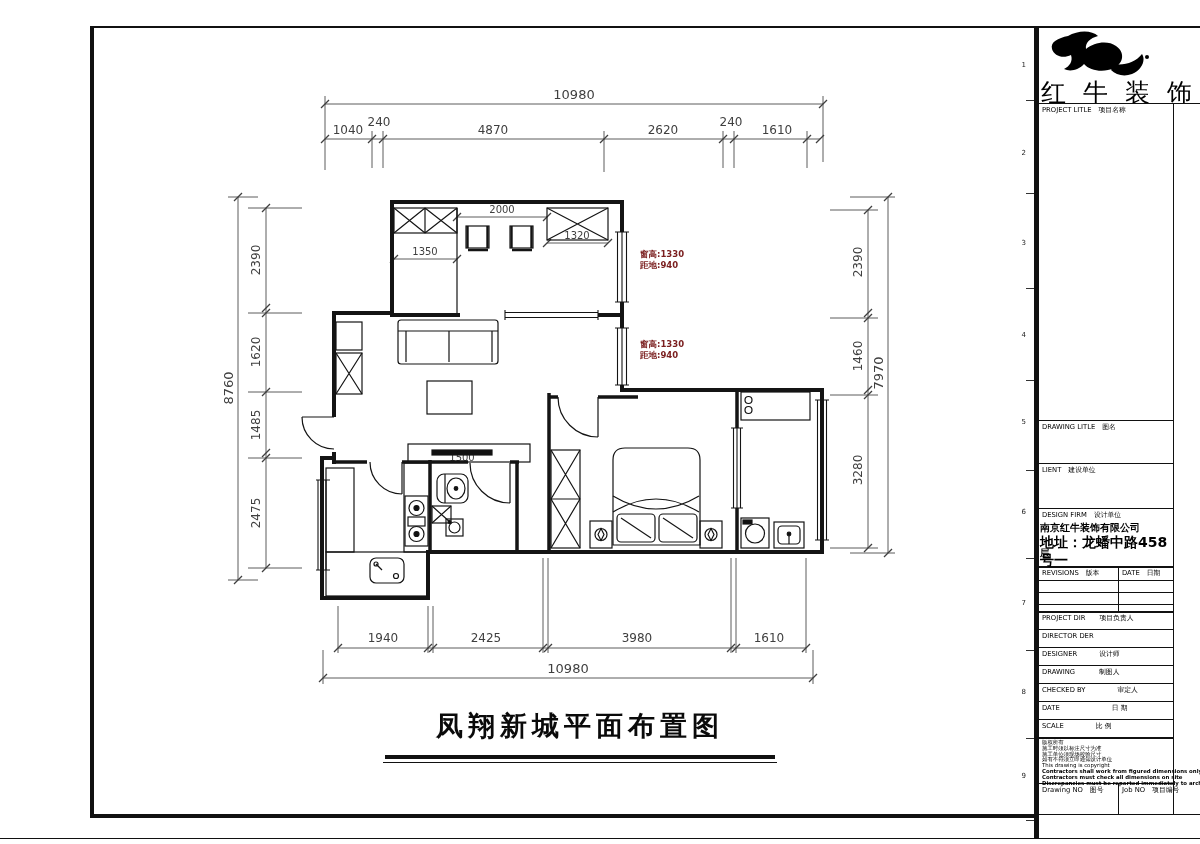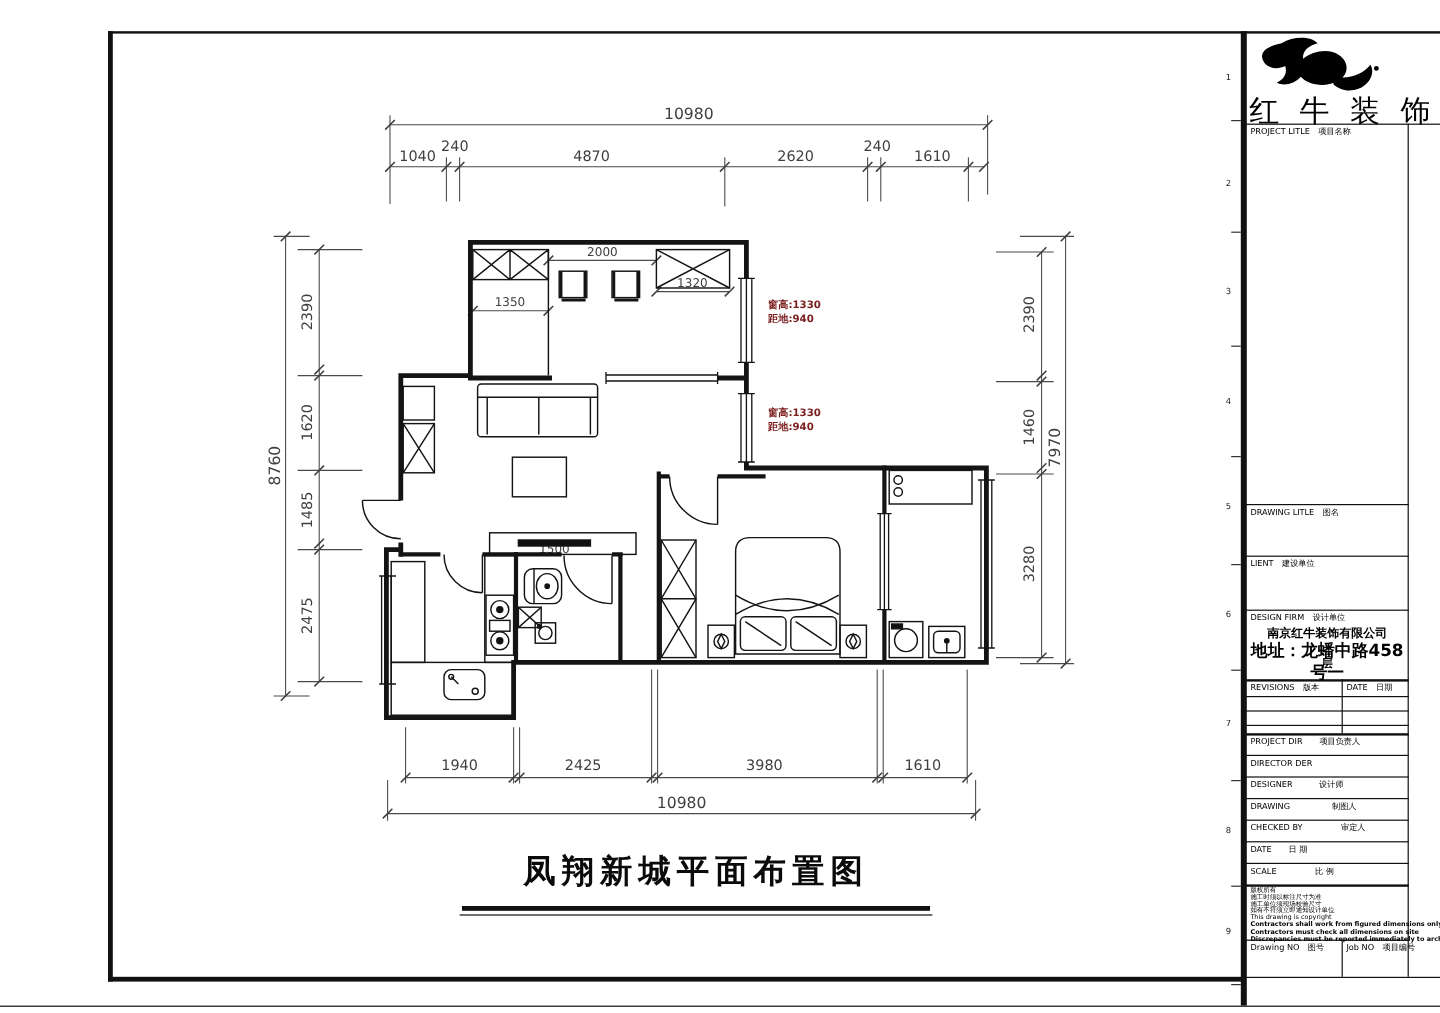--- a/index.html
+++ b/index.html
@@ -14,21 +14,21 @@
   #sheet-bottom{left:0;top:838px;width:1200px;height:1px;}
   #tb-left{left:1034px;top:26px;width:4.5px;height:812px;}
   #tb-right-inner{left:1173px;top:103px;width:1px;height:711px;}
   
   .tb-h{position:absolute;left:1038px;width:136px;height:1px;background:#111;}
   .tb-h.thick{height:2px;}
   .tb-h.wide{width:162px;}
   .tb-v{position:absolute;width:1px;background:#111;}
   .tb-label{position:absolute;font-size:6.8px;line-height:8px;color:#000;white-space:nowrap;}
   .tb-label .cn{margin-left:7px;}
-  .firm{position:absolute;left:1040px;width:132px;text-align:center;color:#000;}
+  .firm{position:absolute;left:1040px;width:132px;color:#000;}
   .marker{position:absolute;font-size:7px;color:#222;width:12px;text-align:right;}
   .mtick{position:absolute;width:8px;height:1px;background:#333;left:1026px;}
   .note-line{font-size:5.4px;line-height:5.8px;color:#000;white-space:nowrap;}
   .note-line.b{font-weight:bold;}
   #brand-text{position:absolute;left:1041px;top:76px;width:160px;font-size:25px;
       letter-spacing:17px;color:#000;white-space:nowrap;}
   
   #plan-title{position:absolute;left:380px;top:708px;width:400px;text-align:center;
       font-size:27px;font-weight:bold;letter-spacing:5px;color:#0a0a0a;}
   #title-rule-thick{left:385px;top:755px;width:390px;height:4px;}
@@ -339,27 +339,27 @@
 <div class="tb-label" style="left:1042px;top:614px">
   <span>PROJECT DIR</span><span class="cn" style="margin-left:14px">项目负责人</span>
 </div>
 <div class="tb-label" style="left:1042px;top:632px">
   <span>DIRECTOR DER</span><span class="cn"></span>
 </div>
 <div class="tb-label" style="left:1042px;top:650px">
   <span>DESIGNER</span><span class="cn" style="margin-left:22px">设计师</span>
 </div>
 <div class="tb-label" style="left:1042px;top:668px">
-  <span>DRAWING</span><span class="cn" style="margin-left:35px">制图人</span>
+  <span>DRAWING</span><span class="cn" style="margin-left:24px">制图人</span>
 </div>
 <div class="tb-label" style="left:1042px;top:686px">
   <span>CHECKED BY</span><span class="cn" style="margin-left:32px">审定人</span>
 </div>
 <div class="tb-label" style="left:1042px;top:704px">
-  <span>DATE</span><span class="cn" style="margin-left:14px">日 期</span>
+  <span>DATE</span><span class="cn" style="margin-left:52px">日 期</span>
 </div>
 <div class="tb-label" style="left:1042px;top:722px">
   <span>SCALE</span><span class="cn" style="margin-left:32px">比 例</span>
 </div>
 
 <div class="abs" style="left:1042px;top:740px">
   <div class="note-line">版权所有</div>
   <div class="note-line">施工时须以标注尺寸为准</div>
   <div class="note-line">施工单位须现场校验尺寸</div>
   <div class="note-line">如有不符须立即通知设计单位</div>

